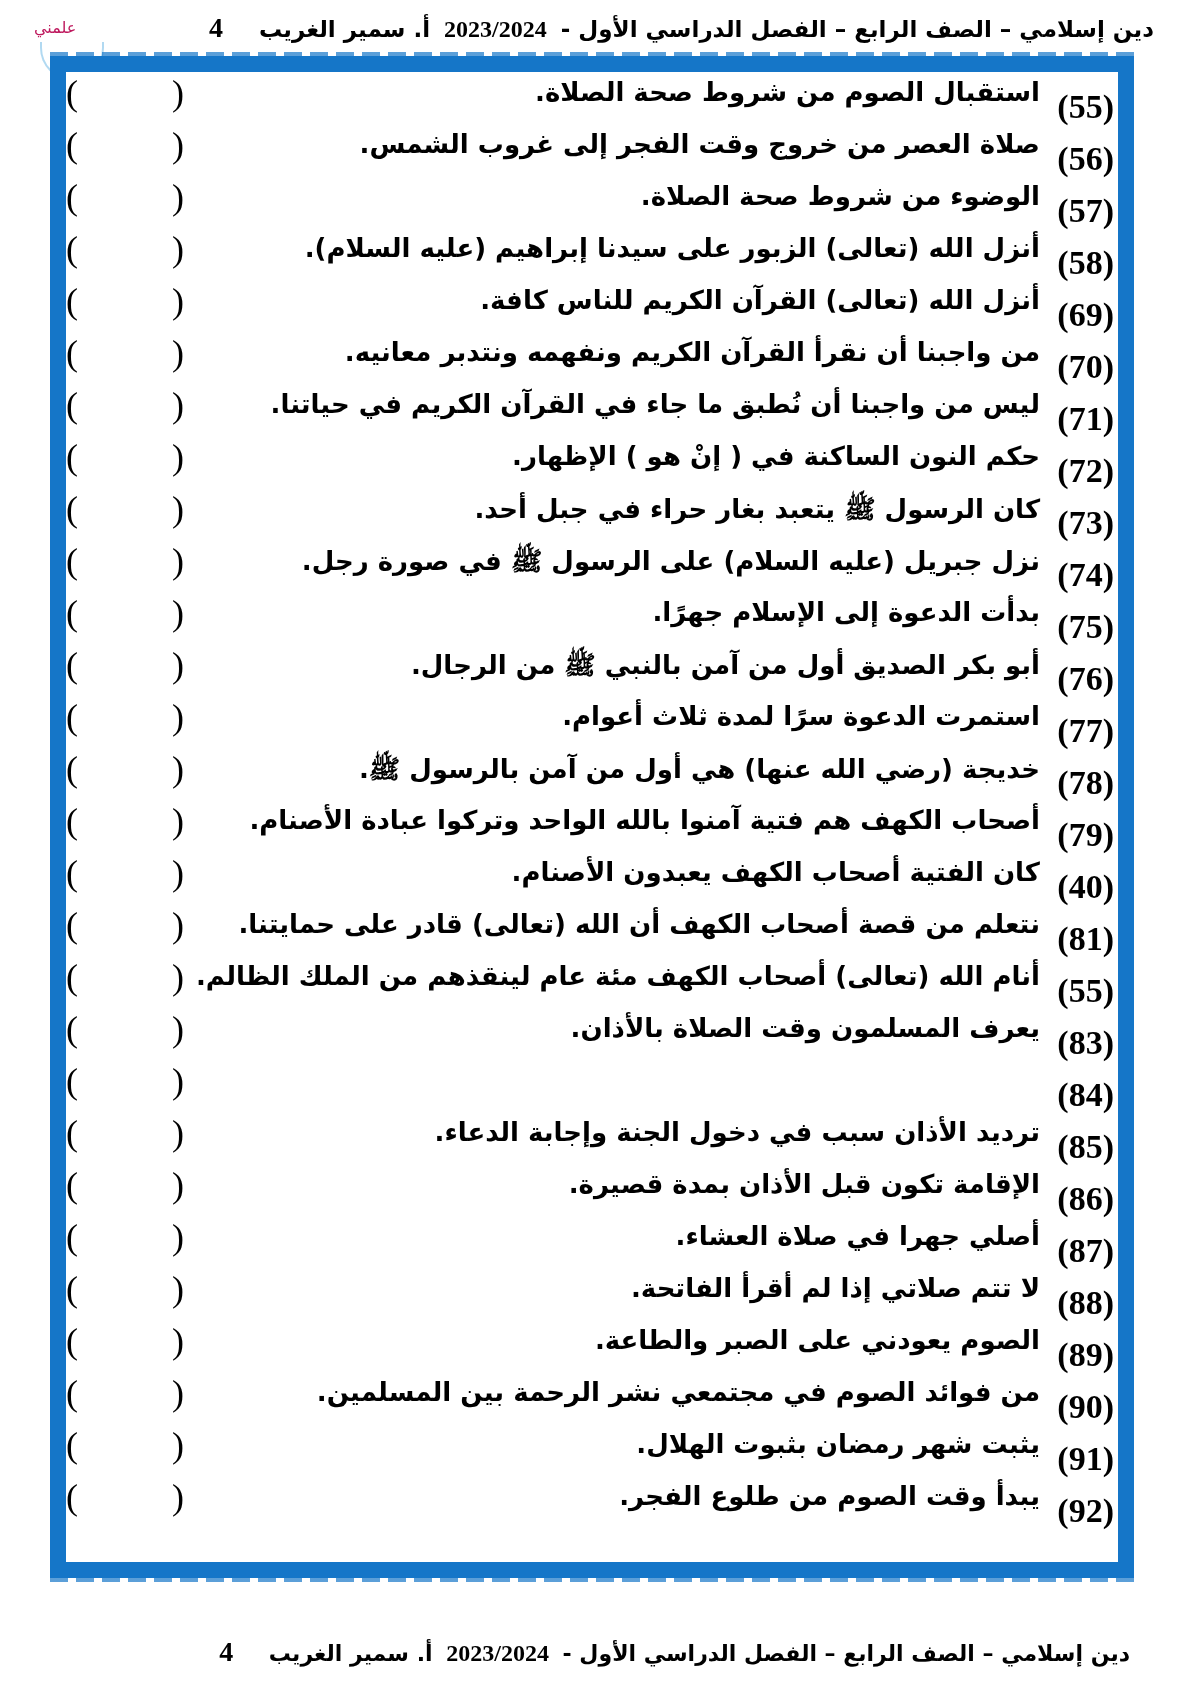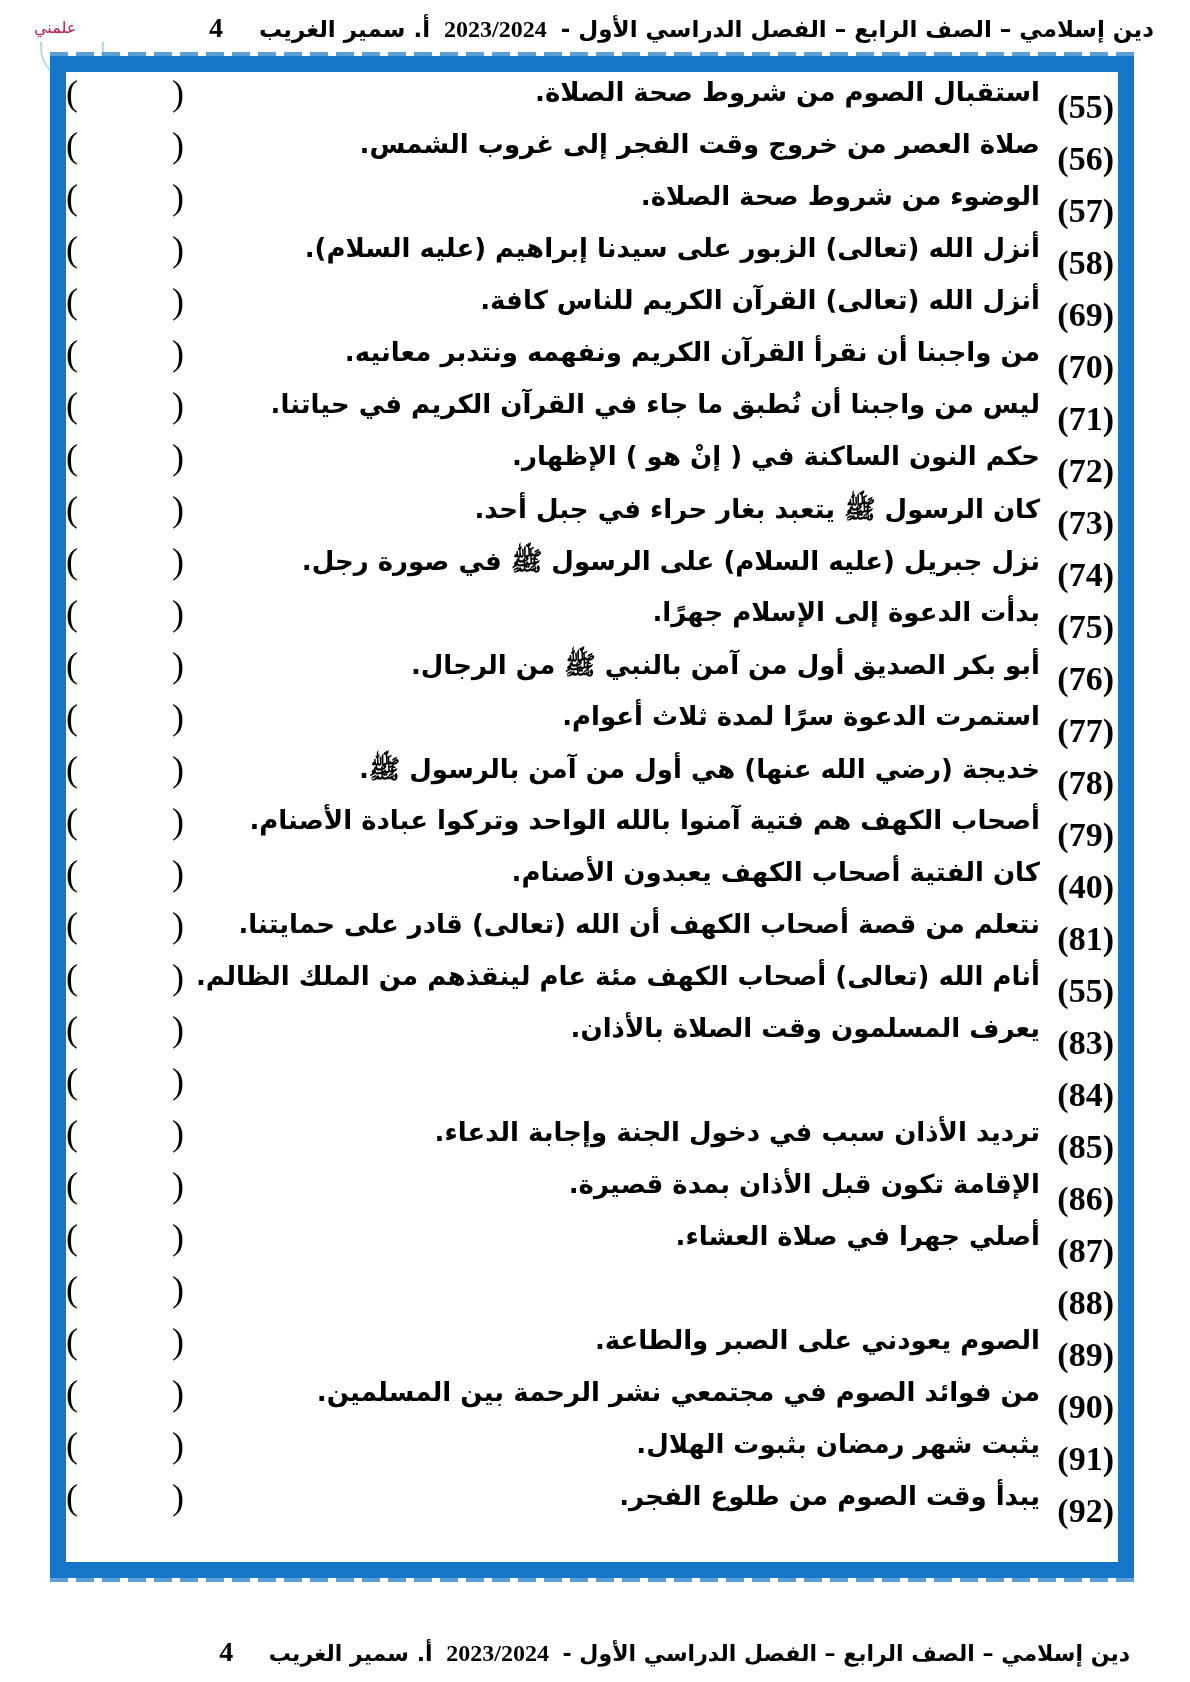--- a/index.html
+++ b/index.html
@@ -243,20 +243,21 @@
     <div class="row">
       <span class="num">(87)</span>
       <span class="text">أصلي جهرا في صلاة العشاء.</span>
       <span class="answer">
         <span>(</span>
         <span>)</span>
       </span>
     </div>
     <div class="row">
       <span class="num">(88)</span>
+      <span class="text">لا تتم صلاتي إذا لم أقرأ الفاتحة.</span>
       <span class="answer">
         <span>(</span>
         <span>)</span>
       </span>
     </div>
     <div class="row">
       <span class="num">(89)</span>
       <span class="text">الصوم يعودني على الصبر والطاعة.</span>
       <span class="answer">
         <span>(</span>

